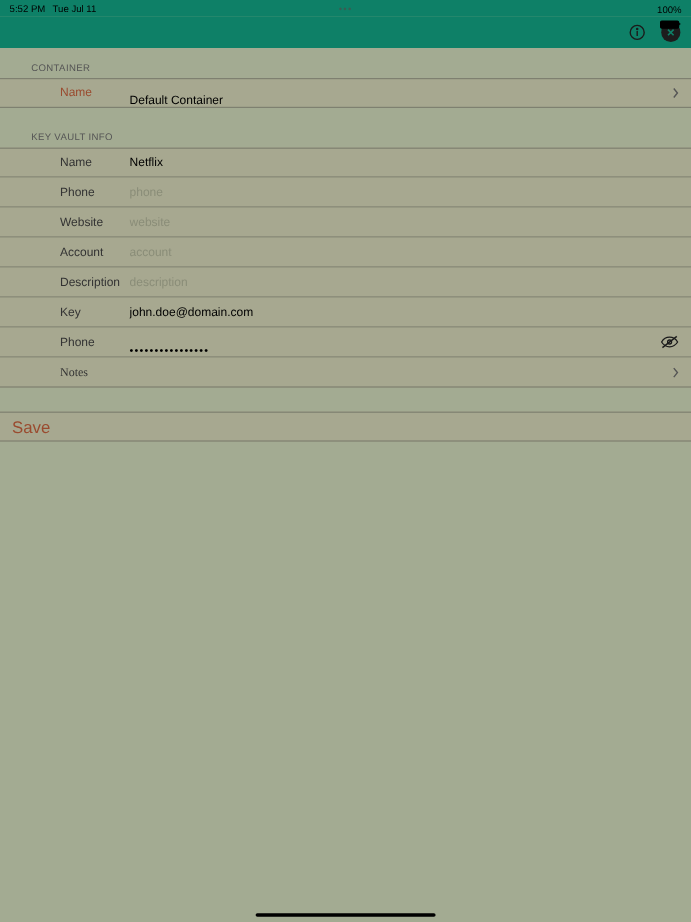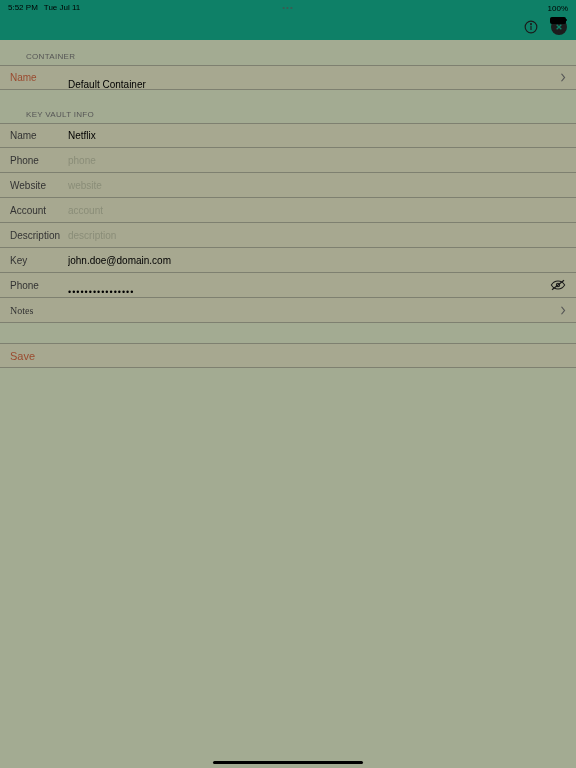--- a/index.html
+++ b/index.html
@@ -108,20 +108,21 @@
       align-items: center;
       padding: 0 10px;
       font-size: 10px;
       position: relative;
     }
     .row:first-of-type { border-top: 1px solid #7e8070; }
     .row-label {
       width: 58px;
       color: #333;
       flex-shrink: 0;
+      margin-left: 40px;
     }
     .row-label.accent { color: #9a4b2f; }
     .row-value {
       flex: 1;
       color: #000;
       margin-top: 14px;
     }
     .row-input {
       flex: 1;
       border: none;
@@ -147,21 +148,21 @@
     .spacer { height: 20px; }
 
     .save-row {
       height: 25px;
       background: #a7a890;
       border-top: 1px solid #7e8070;
       border-bottom: 1px solid #7e8070;
       display: flex;
       align-items: center;
       padding: 0 10px;
-      font-size: 11px;
+      font-size: 14px;
       color: #9a4b2f;
     }
 
     .home-indicator {
       position: absolute;
       bottom: 4px;
       left: 50%;
       transform: translateX(-50%);
       width: 150px;
       height: 3px;

